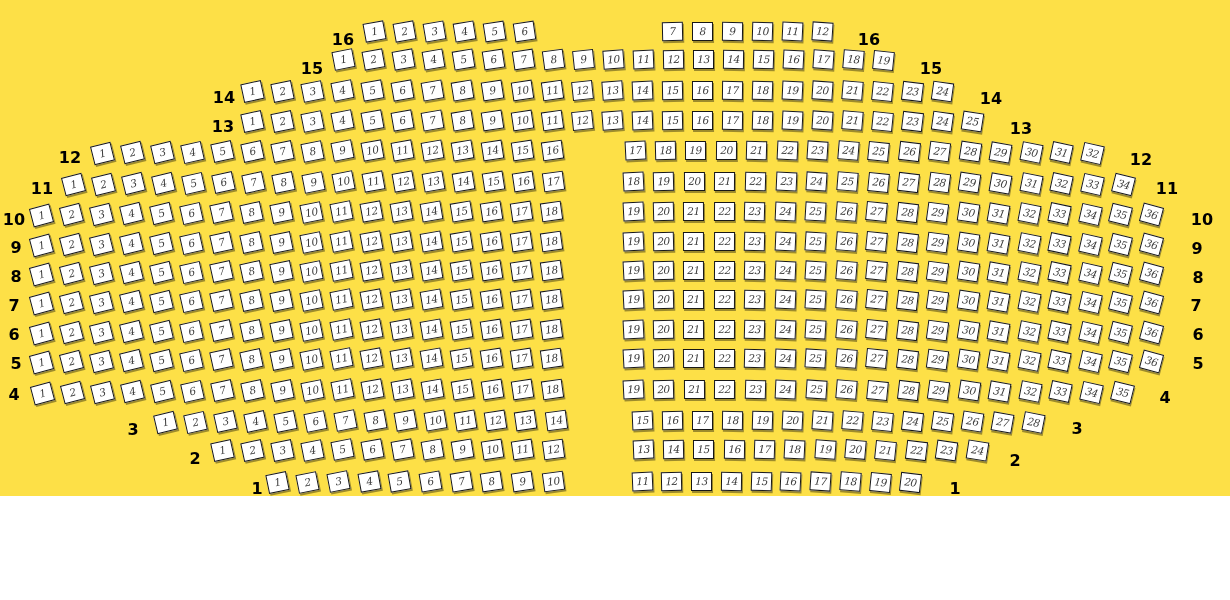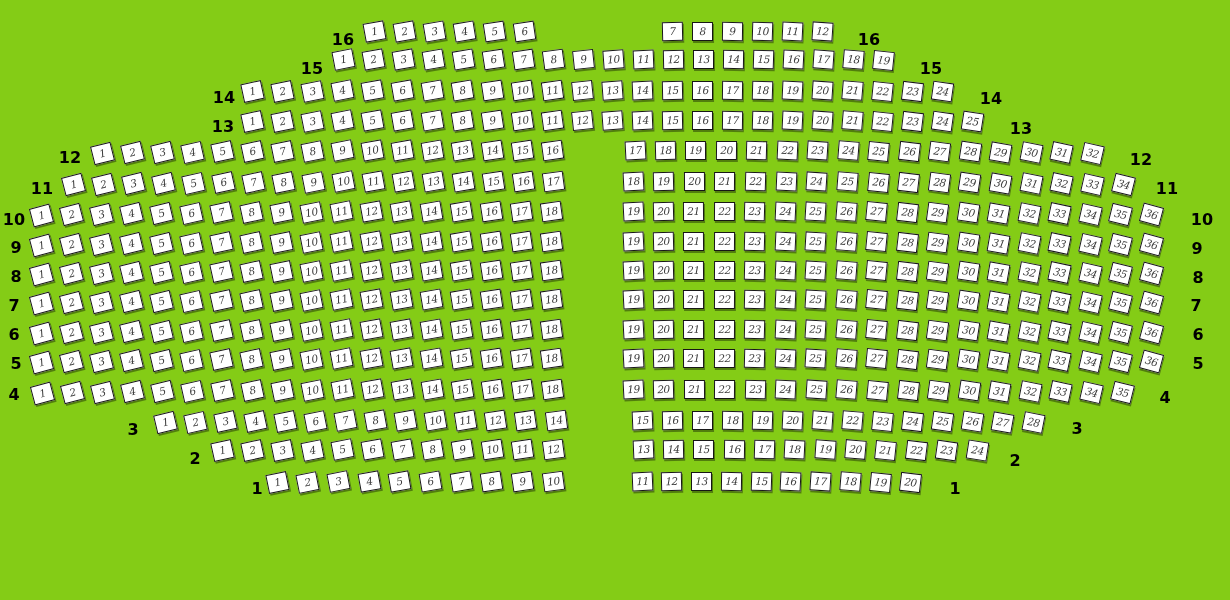--- a/index.html
+++ b/index.html
@@ -2,21 +2,21 @@
 <html><head>
 <meta charset="utf-8">
 <style>
   html,body{margin:0;padding:0;}
   body{
     width:1230px;height:600px;overflow:hidden;
     background:#ffffff;
     font-family:"DejaVu Sans",sans-serif;
   }
   #seatmap{
-    position:relative;width:1230px;height:600px;background:#84cc16;
+    position:relative;width:1230px;height:496px;background:#fde047;
   }
   .seat{
     position:absolute;
     width:21px;height:19px;
     box-sizing:border-box;
     background:#ffffff;
     border:1px solid #161616;
     box-shadow:1px 2px 0 rgba(0,0,0,0.38);
     display:flex;align-items:center;justify-content:center;
     cursor:pointer;

